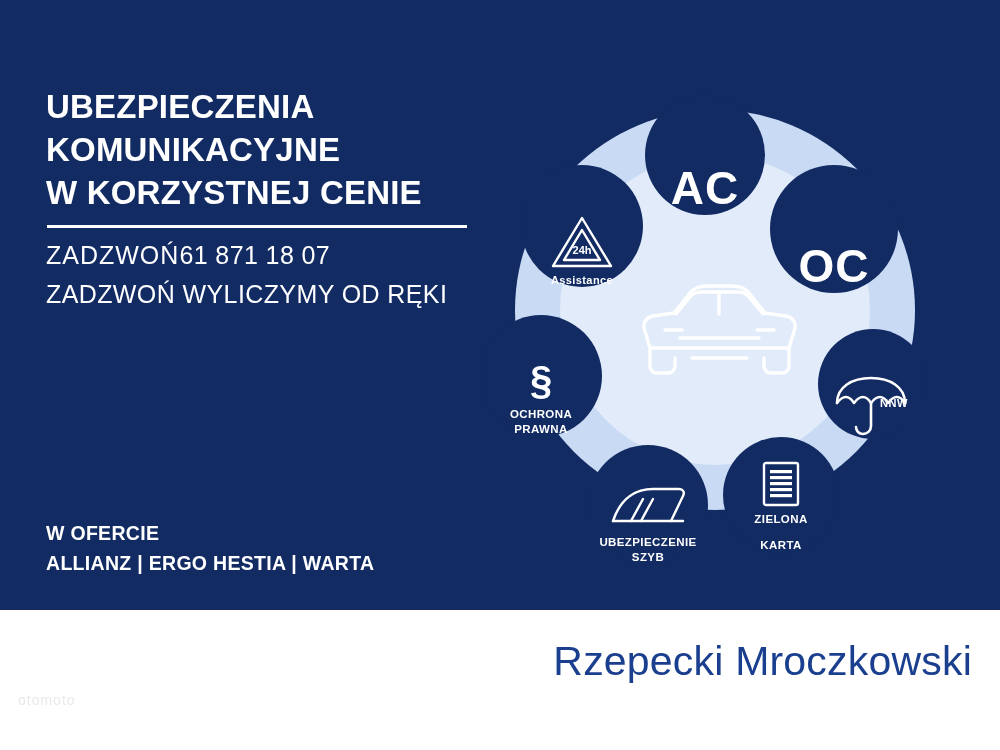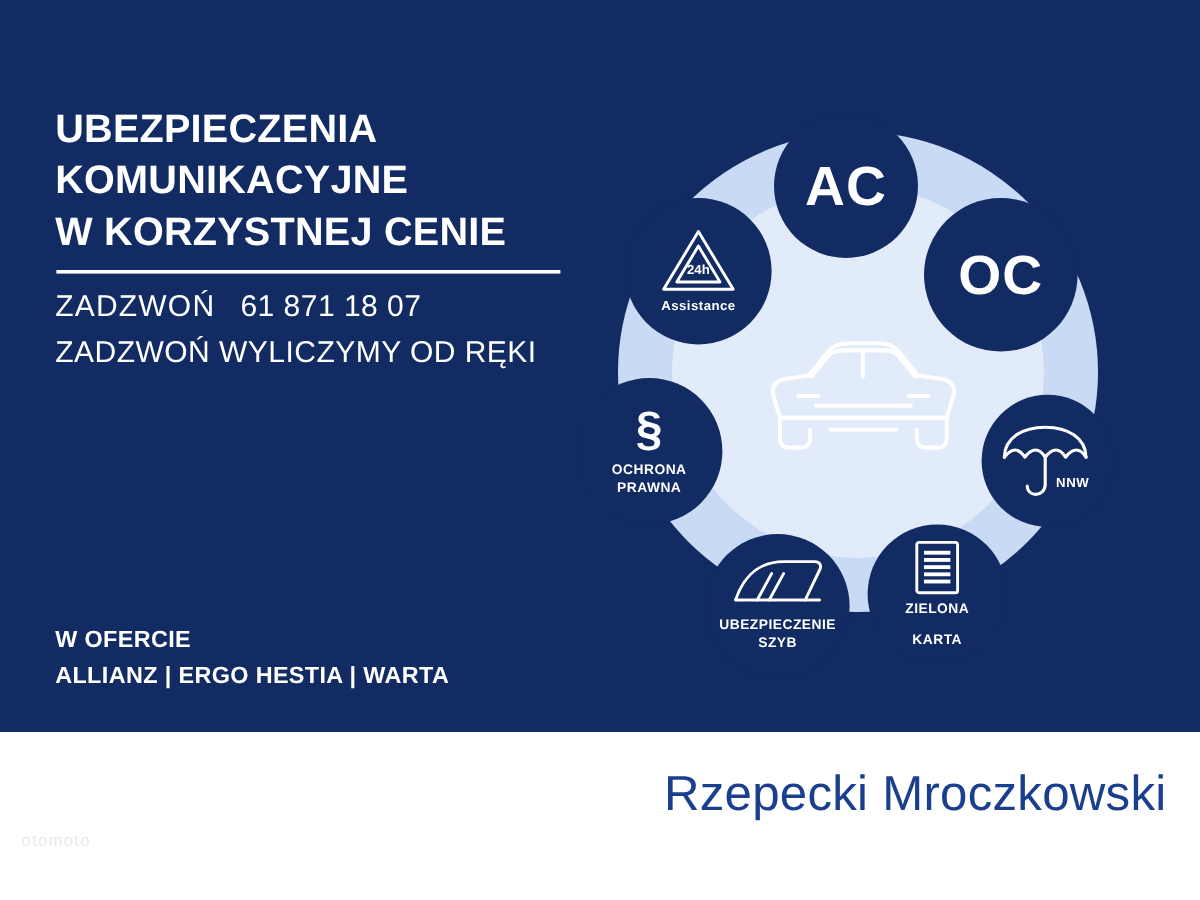--- a/index.html
+++ b/index.html
@@ -50,21 +50,21 @@
   .subline {
     position: absolute;
     left: 46px;
     top: 236px;
     color: #ffffff;
     font-size: 25px;
     line-height: 1.55;
     letter-spacing: 0.4px;
   }
   .subline .phone-label { letter-spacing: 1px; }
-  .subline .phone-number { margin-left: 21px; }
+  .subline .phone-number { margin-left: 0; }
   .offer {
     position: absolute;
     left: 46px;
     top: 518px;
     color: #ffffff;
     font-weight: bold;
     font-size: 19.5px;
     line-height: 1.55;
     letter-spacing: 0.3px;
   }
@@ -129,21 +129,21 @@
     height: 125px;
   }
   .bubble {
     position: absolute;
     border-radius: 50%;
     background: #122b63;
     color: #ffffff;
     display: flex;
     flex-direction: column;
     align-items: center;
-    justify-content: center;
+    justify-content: flex-end;
     text-align: center;
   }
   .bubble .cap {
     font-weight: bold;
     font-size: 11.5px;
     line-height: 1.2;
     letter-spacing: 0.4px;
     margin-top: 5px;
   }
   .bubble .big {

